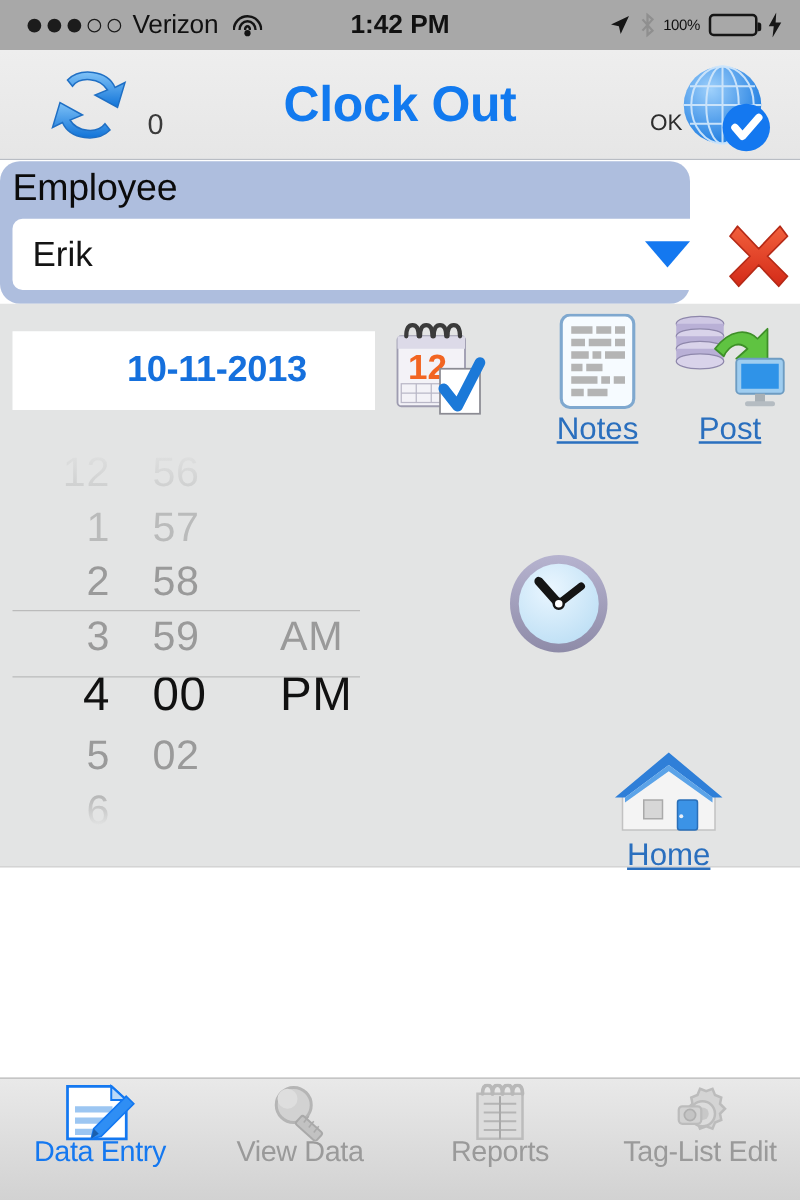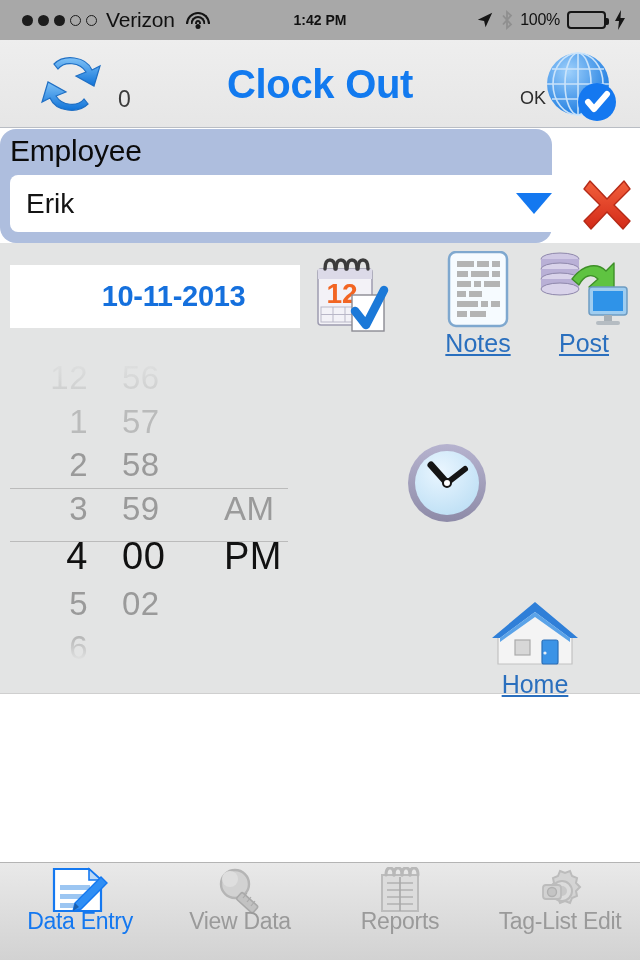--- a/index.html
+++ b/index.html
@@ -28,26 +28,26 @@
   .wifi i {
     position:absolute; display:block; border:2.6px solid #141414; border-bottom:none;
     border-radius:50% 50% 0 0 / 100% 100% 0 0; left:50%; transform:translateX(-50%);
   }
   .wifi i.a { width:24px; height:12px; top:1px; }
   .wifi i.b { width:15px; height:8px; top:5px; }
   .wifi i.c { width:6px;  height:4px; top:9px; border-width:2.4px; }
   .wifi i.d { width:5px; height:5px; top:13px; background:#141414; border:none; border-radius:50%; }
   .sb-time {
     position:absolute; left:0; width:640px; text-align:center; top:0; line-height:40px;
-    font-size:14px; font-weight:bold; color:#111;
+    font-size:21px; font-weight:bold; color:#111;
   }
   .sb-right { position:absolute; right:14px; top:0; height:40px; display:flex; align-items:center; gap:7px; }
   .loc-arrow { width:18px; height:18px; }
   .bt { width:12px; height:20px; }
-  .pct { font-size:16px; color:#111; letter-spacing:-0.3px; }
+  .pct { font-size:12px; color:#111; letter-spacing:-0.3px; }
   .batt {
     width:39px; height:18px; border:2px solid #161616; border-radius:4px;
     position:relative; padding:2px; background:transparent;
   }
   .batt .fill { width:100%; height:100%; background:#4cd964; border-radius:1px; }
   .batt:after {
     content:""; position:absolute; right:-5px; top:5px; width:3px; height:7px;
     background:#161616; border-radius:0 2px 2px 0;
   }
   .bolt { width:12px; height:20px; margin-left:1px; }

